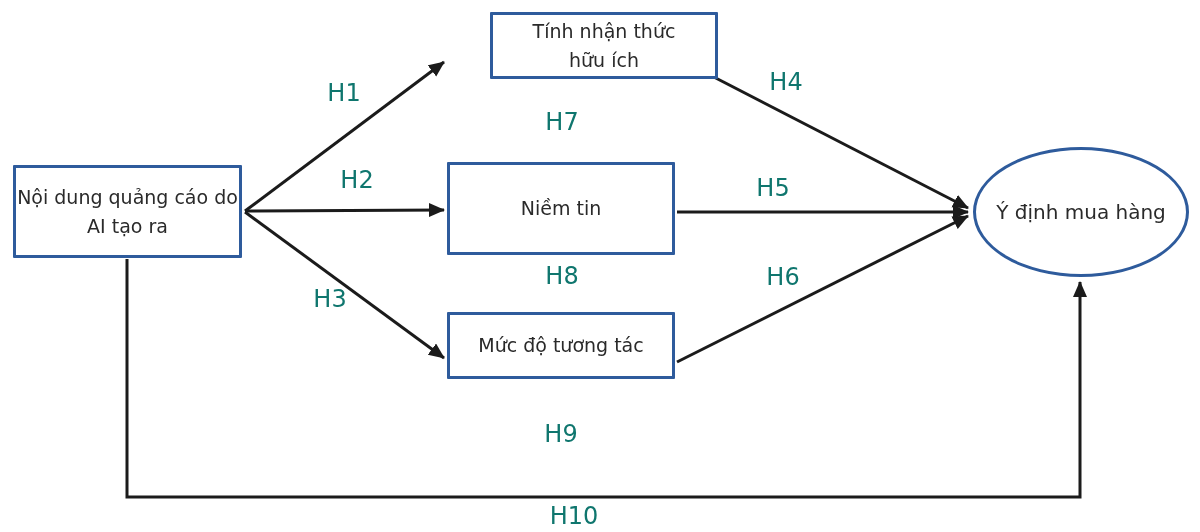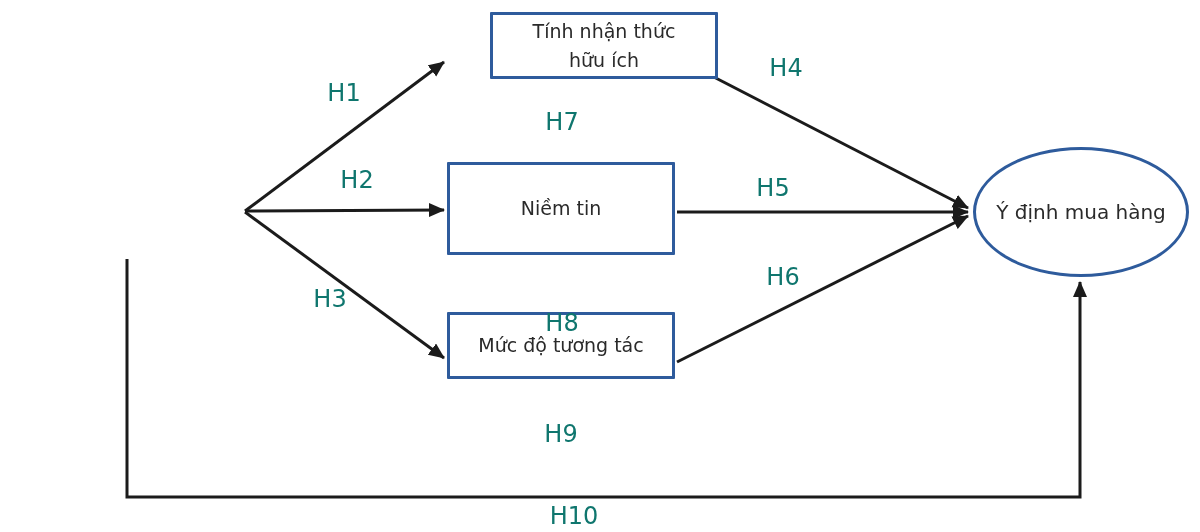--- a/index.html
+++ b/index.html
@@ -46,25 +46,25 @@
   .hlabel {
     position: absolute;
     transform: translate(-50%, -50%);
     font-size: 24px;
     color: #0f766e;
     white-space: nowrap;
   }
   .hl-1  { left: 344px; top: 93px;  }
   .hl-2  { left: 357px; top: 180px; }
   .hl-3  { left: 330px; top: 299px; }
-  .hl-4  { left: 786px; top: 68px;  }
+  .hl-4  { left: 786px; top: 82px;  }
   .hl-5  { left: 773px; top: 188px; }
   .hl-6  { left: 783px; top: 277px; }
   .hl-7  { left: 562px; top: 122px; }
-  .hl-8  { left: 562px; top: 276px; margin-top: 47px; }
+  .hl-8  { left: 562px; top: 276px; }
   .hl-9  { left: 561px; top: 434px; }
   .hl-10 { left: 574px; top: 516px; }
   .edge {
     stroke: #1b1b1b;
     stroke-width: 3;
     fill: none;
   }
 </style>
 </head>
 <body>
@@ -79,20 +79,24 @@
     </defs>
     <line class="edge" x1="245" y1="211" x2="444" y2="62" marker-end="url(#arrowhead)"></line>
     <line class="edge" x1="245" y1="211" x2="444" y2="210" marker-end="url(#arrowhead)"></line>
     <line class="edge" x1="245" y1="212" x2="444" y2="358" marker-end="url(#arrowhead)"></line>
     <line class="edge" x1="677" y1="58" x2="968" y2="208" marker-end="url(#arrowhead)"></line>
     <line class="edge" x1="677" y1="212" x2="968" y2="212" marker-end="url(#arrowhead)"></line>
     <line class="edge" x1="677" y1="362" x2="968" y2="216" marker-end="url(#arrowhead)"></line>
     <polyline class="edge" points="127,259 127,497 1080,497 1080,282" marker-end="url(#arrowhead)"></polyline>
   </svg>
 
+  <div class="node rect-node node-ai">
+    <span>Nội dung quảng cáo do
+AI tạo ra</span>
+  </div>
 
   <div class="node rect-node node-useful">
     <span>Tính nhận thức
 hữu ích</span>
   </div>
 
   <div class="node rect-node node-trust">
     <span>Niềm tin</span>
   </div>
 

